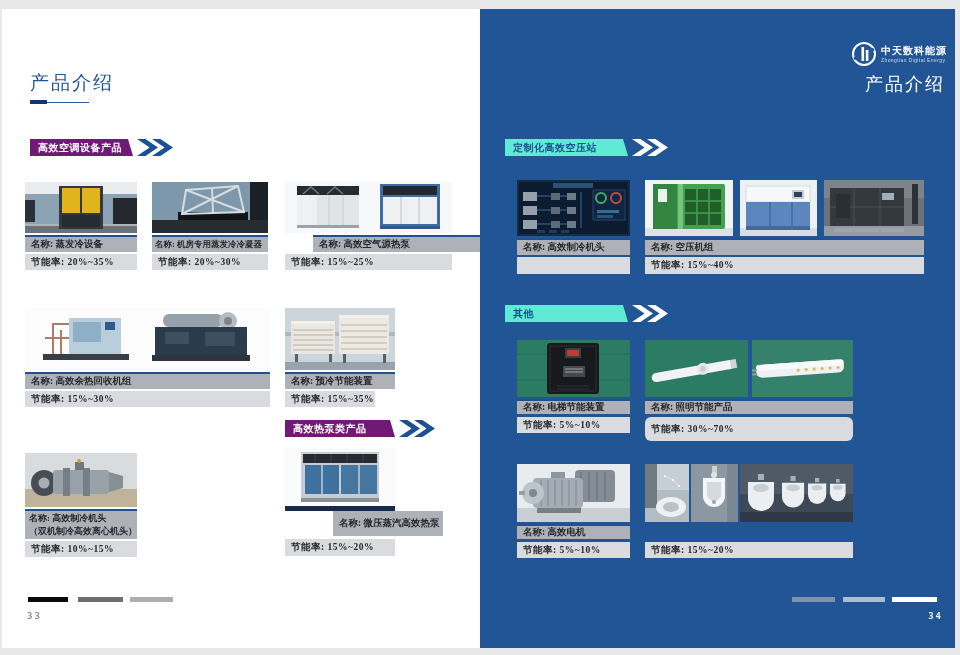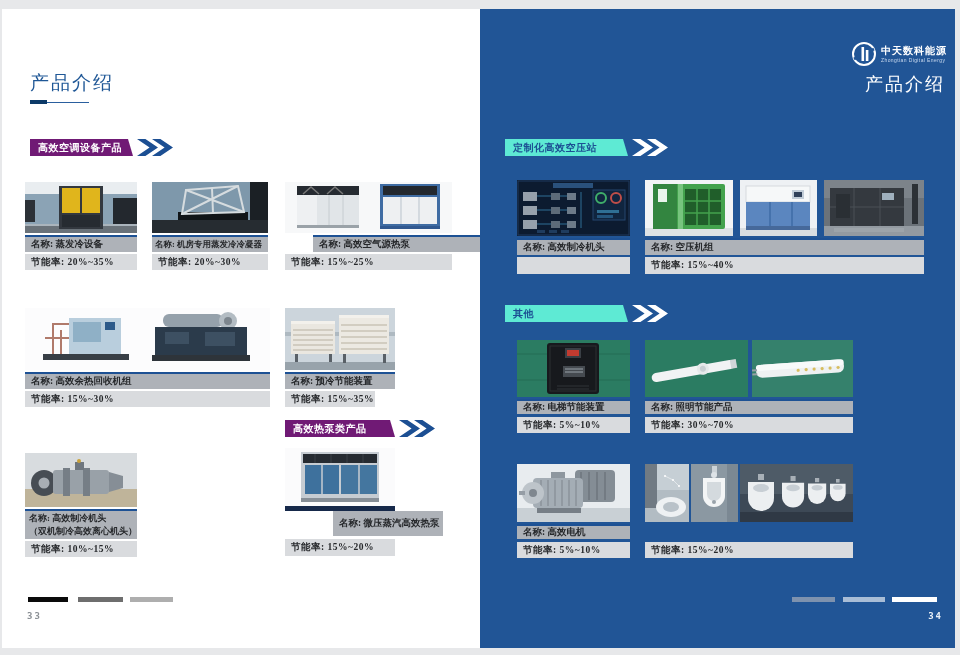--- a/index.html
+++ b/index.html
@@ -321,21 +321,21 @@
         <circle cx="62" cy="30" r="1.6" fill="#d8bd5e"></circle>
           <circle cx="70" cy="30" r="1.6" fill="#d8bd5e"></circle>
         <circle cx="78" cy="30" r="1.6" fill="#d8bd5e"></circle>
           <circle cx="86" cy="30" r="1.6" fill="#d8bd5e"></circle>
         <rect x="0" y="26" width="5" height="2" fill="#98a0a7"></rect>
           <rect x="0" y="30" width="5" height="2" fill="#98a0a7"></rect>
       </g>
     </svg>
   </div>
   <div class="namebar" style="left:645px;top:399px;width:208px;height:15px;">名称: 照明节能产品</div>
-  <div class="ratebar" style="left:645px;top:417px;width:208px;height:16px;">节能率: 30%~70%</div>
+  <div class="ratebar" style="left:645px;top:417px;width:208px;height:24px;border-radius:6px;">节能率: 30%~70%</div>
 
   <div class="photo" style="left:517px;top:464px;width:113px;height:58px;">
     <svg viewBox="0 0 113 58" preserveAspectRatio="none">
       <rect width="113" height="58" fill="#e8ecef"></rect>
         <rect y="44" width="113" height="14" fill="#c9d0d5"></rect>
       <rect x="58" y="6" width="40" height="32" rx="4" fill="#848d95"></rect>
       <path d="M64,8 V36 M72,8 V36 M80,8 V36 M88,8 V36" stroke="#6e767e" stroke-width="1.5"></path>
       <rect x="34" y="8" width="14" height="8" fill="#8e979f"></rect>
       <rect x="16" y="14" width="50" height="30" rx="4" fill="#a4adb5"></rect>
       <path d="M24,16 V42 M31,16 V42 M38,16 V42 M45,16 V42 M52,16 V42 M59,16 V42" stroke="#8a939b" stroke-width="1.5"></path>

